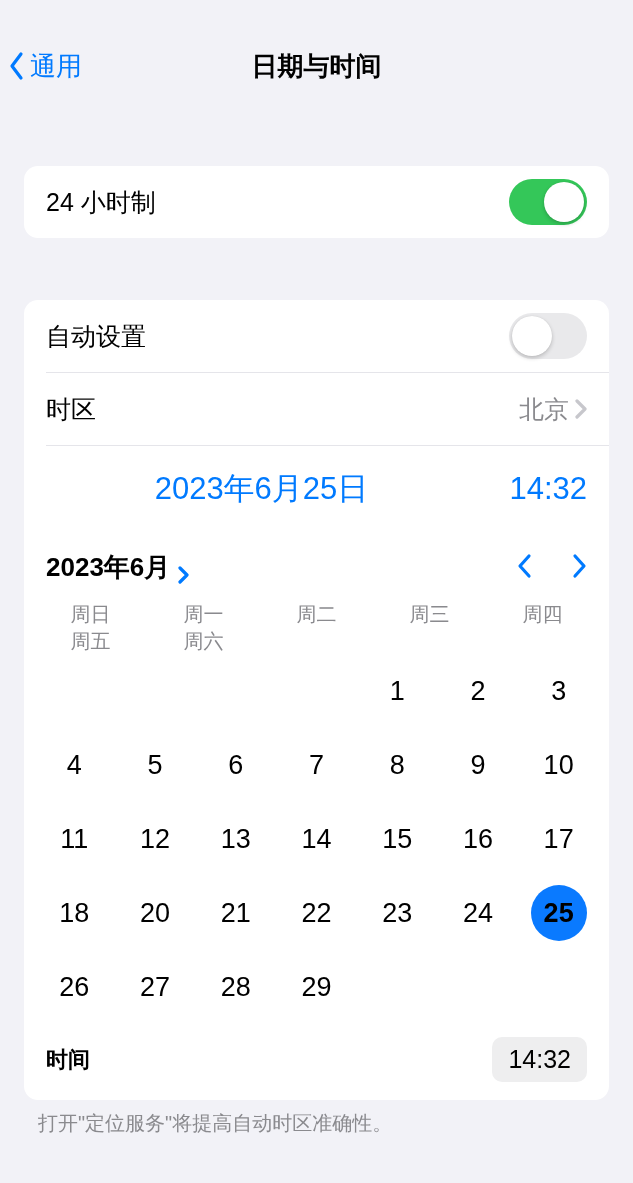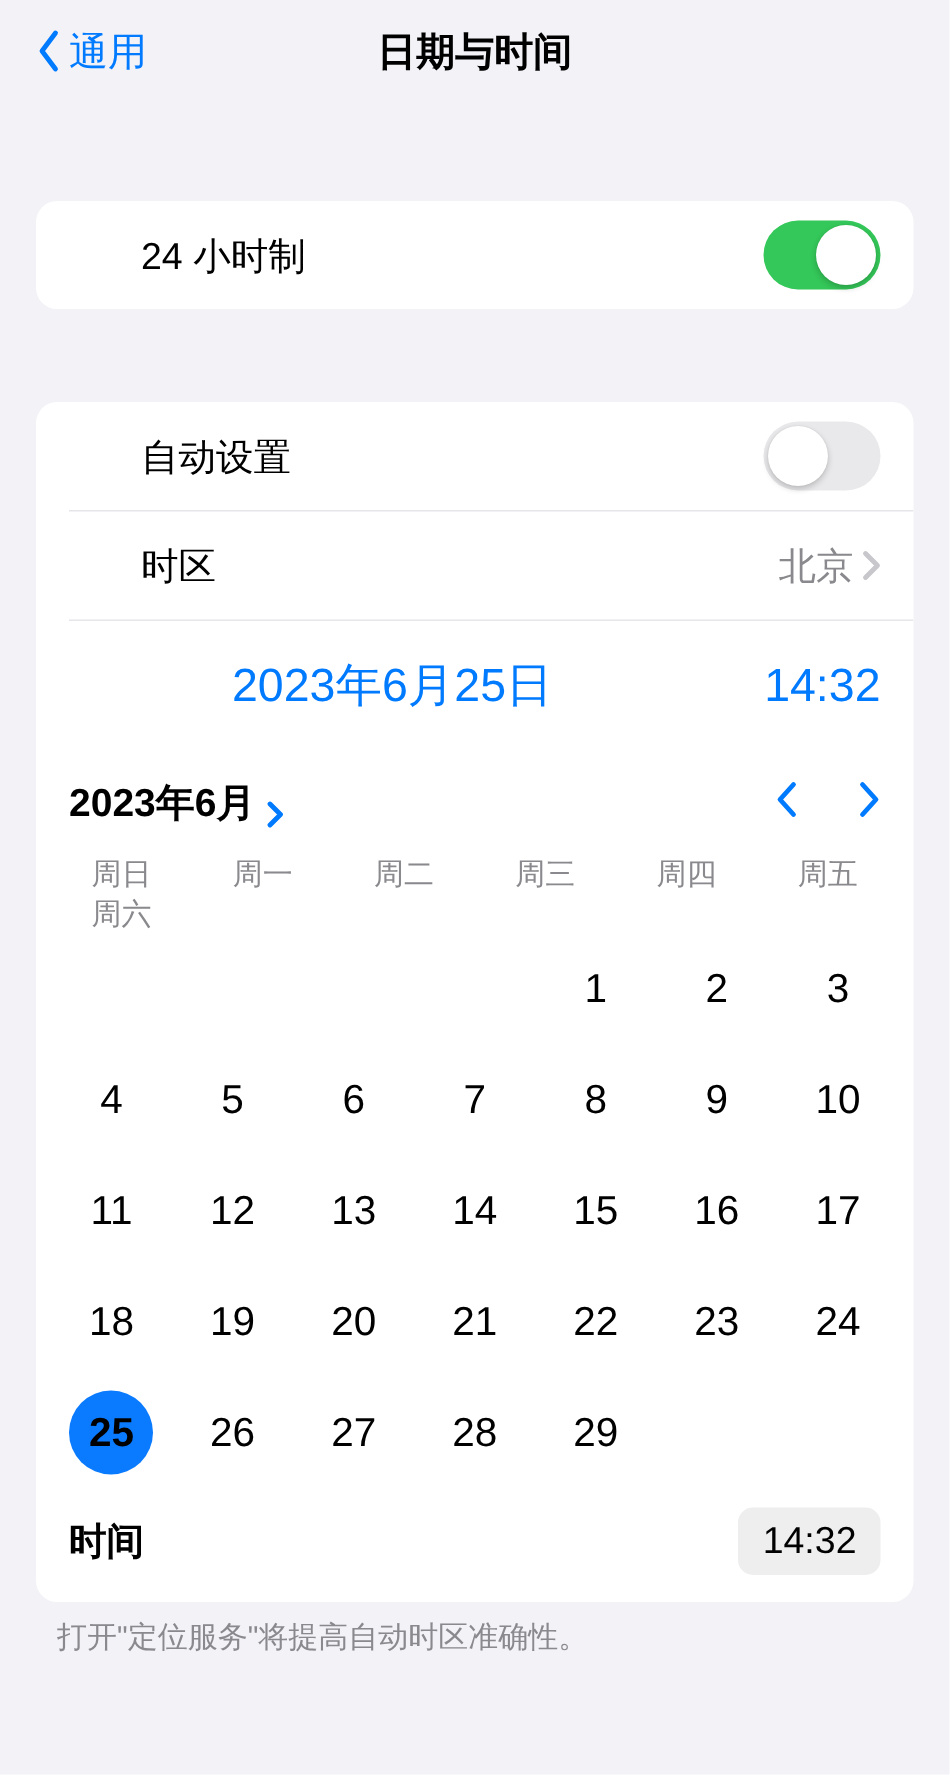--- a/index.html
+++ b/index.html
@@ -1,32 +1,32 @@
 <!DOCTYPE html>
 <html><head>
   <meta charset="utf-8">
   <style>
     * { margin: 0; padding: 0; box-sizing: border-box; font-family: -apple-system, "SF Pro", "Helvetica Neue", Arial, sans-serif; -webkit-font-smoothing: antialiased; }
     body { width: 633px; height: 1183px; background: #f2f2f7; overflow: hidden; }
 
     
-    .header { height: 68px; display: flex; align-items: center; position: relative; padding: 0 24px; }
+    .header { height: 68px; display: flex; align-items: center; position: relative; padding: 0 8px; margin-top: 32px; }
     .back { display: flex; align-items: center; gap: 4px; color: #007aff; font-size: 26px; }
     .back .chev { width: 18px; height: 30px; }
     .title { position: absolute; left: 0; right: 0; text-align: center; font-size: 26px; font-weight: 600; pointer-events: none; }
 
     
     .card { background: #fff; border-radius: 14px; margin: 0 24px; overflow: hidden; }
     .card-first { margin-top: 66px; }
     .card-second { margin-top: 62px; }
 
     .row { display: flex; align-items: center; padding: 0 22px; min-height: 72px; font-size: 25px; }
     .row + .row, .sep { border-top: 1px solid #e5e5ea; }
     .sep { margin-left: 22px; }
-    .row-label { flex: 1; margin-left: 48px; }
+    .row-label { flex: 1; }
     .row-val { color: #8a8a8e; font-size: 25px; margin-right: 6px; }
     .disclosure { color: #c7c7cc; }
 
     
     .switch { width: 78px; height: 46px; border-radius: 23px; position: relative; }
     .switch .knob { position: absolute; top: 3px; width: 40px; height: 40px; border-radius: 50%; background: #fff; box-shadow: 0 2px 4px rgba(0,0,0,0.2), 0 0 1px rgba(0,0,0,0.1); }
     .switch.on { background: #34c759; }
     .switch.on .knob { right: 3px; }
     .switch.off { background: #e9e9eb; }
     .switch.off .knob { left: 3px; }
@@ -37,32 +37,32 @@
     .summary .time { width: 110px; text-align: right; }
 
     
     .cal-head { display: flex; align-items: center; padding: 18px 22px 4px; }
     .cal-head .month { font-size: 26px; font-weight: 600; display: flex; align-items: flex-end; gap: 8px; }
     .cal-head .month .chev { color: #007aff; }
     .cal-head .nav { margin-left: auto; display: flex; gap: 38px; }
     .cal-head .nav .chev { color: #007aff; }
 
     
-    .wk { display: grid; grid-template-columns: repeat(6, 1fr); padding: 12px 10px 0; }
+    .wk { display: grid; grid-template-columns: repeat(5, 1fr); padding: 12px 10px 0; }
     .wk > div { text-align: center; font-size: 20px; color: #8a8a8e; font-weight: 500; }
 
     
     .grid { display: grid; grid-template-columns: repeat(7, 1fr); padding: 6px 10px 10px; row-gap: 14px; }
     .cell { height: 60px; display: flex; align-items: center; justify-content: center; }
     .day { width: 56px; height: 56px; border-radius: 50%; display: flex; align-items: center; justify-content: center; font-size: 27px; }
     .day.sel { background: #0a7aff; color: #000000; font-weight: 600; }
 
     
     .time-row { display: flex; align-items: center; padding: 10px 22px 18px; }
-    .time-row .lbl { font-size: 25px; font-weight: 600; flex: 1; }
+    .time-row .lbl { font-size: 22px; font-weight: 600; flex: 1; }
     .time-pill { background: #eeeeef; border-radius: 10px; padding: 8px 16px; font-size: 25px; }
 
     
     .footer { padding: 10px 38px 0; font-size: 20px; color: #8a8a8e; }
 
     svg.chev { stroke: currentColor; fill: none; stroke-width: 3.2; stroke-linecap: round; stroke-linejoin: round; }
   </style>
 </head>
 <body>
 
@@ -194,23 +194,20 @@
       <div class="cell">
         <div class="day">16</div>
       </div>
       <div class="cell">
         <div class="day">17</div>
       </div>
       <div class="cell">
         <div class="day">18</div>
       </div>
       <div class="cell">
-        <div class="day">19</div>
-      </div>
-      <div class="cell">
         <div class="day">20</div>
       </div>
       <div class="cell">
         <div class="day">21</div>
       </div>
       <div class="cell">
         <div class="day">22</div>
       </div>
       <div class="cell">
         <div class="day">23</div>

